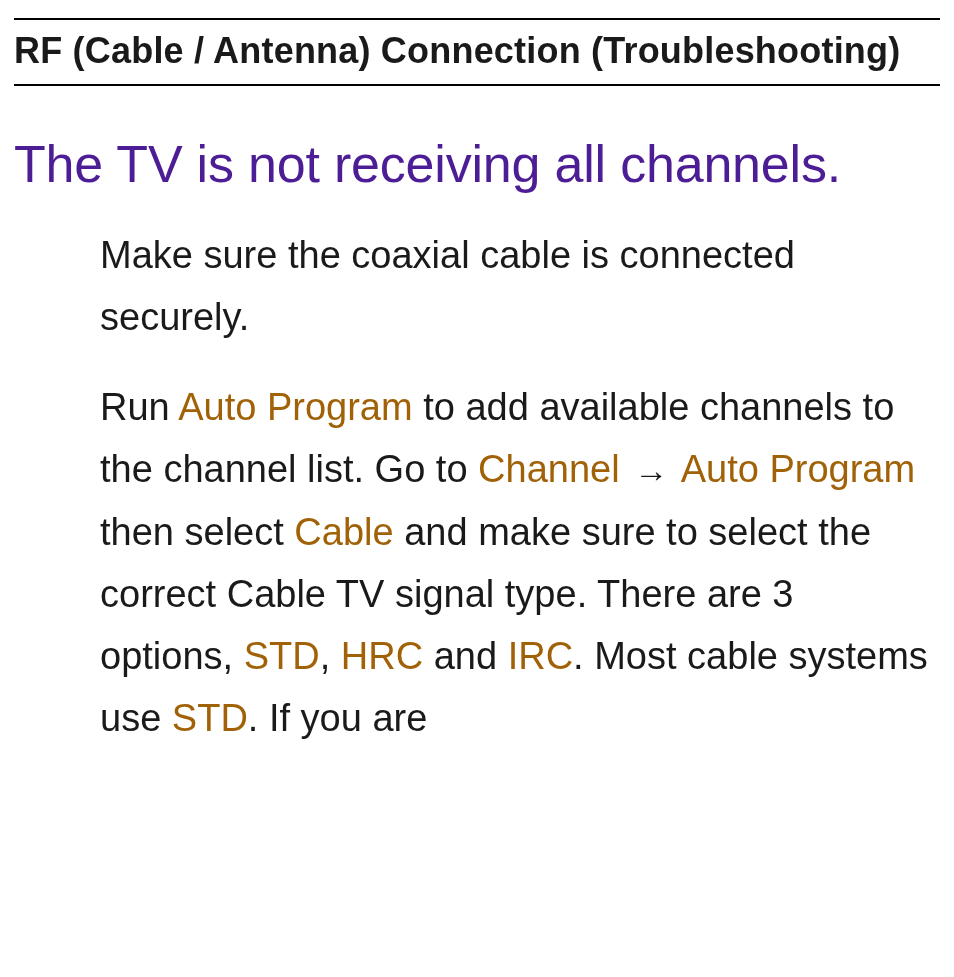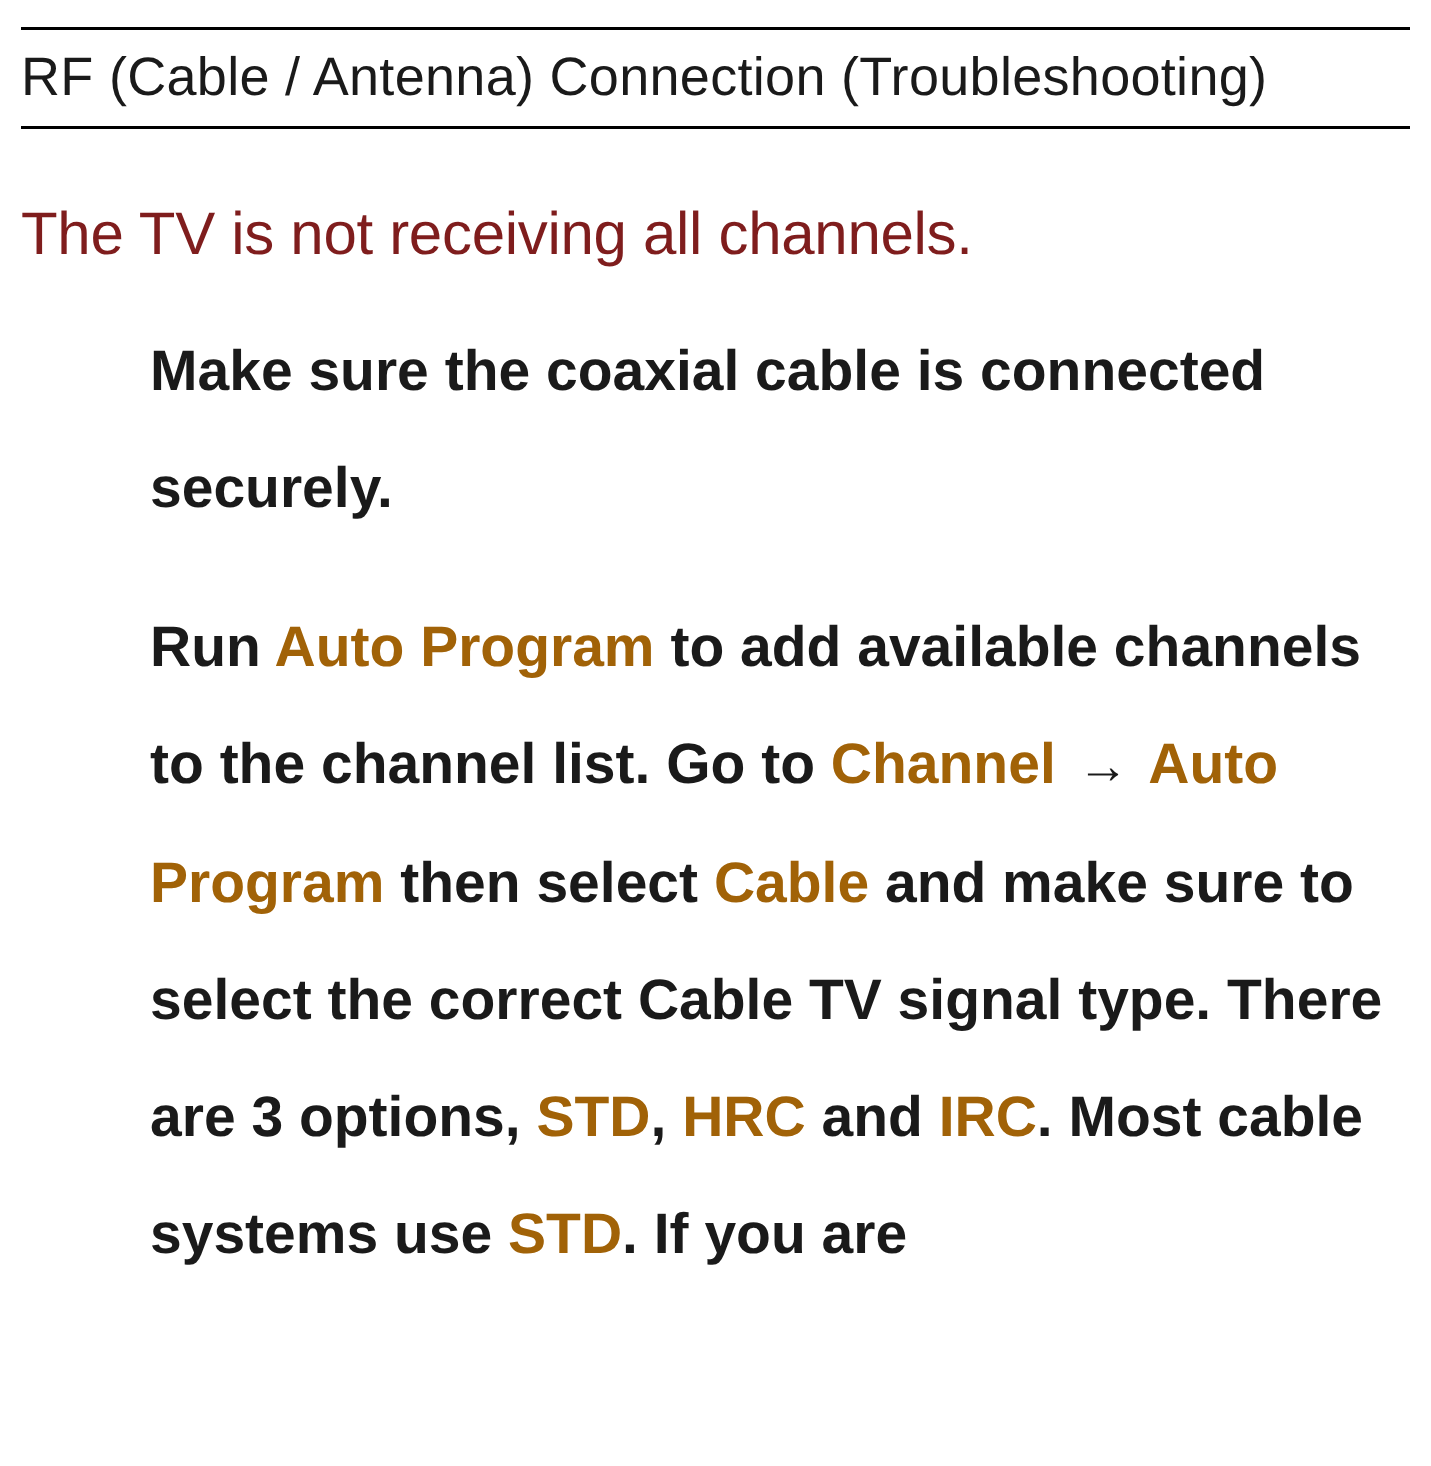--- a/index.html
+++ b/index.html
@@ -14,42 +14,42 @@
     width: 954px;
     box-sizing: border-box;
     padding: 0 14px 0 14px;
   }
   .rule-top {
     border-top: 2px solid #000;
     margin-top: 18px;
   }
   .section-title {
     font-size: 36px;
-    font-weight: 400;
+    font-weight: 700;
     letter-spacing: 0.2px;
     padding: 10px 0 12px 0;
     border-bottom: 2px solid #000;
     color: #1a1a1a;
   }
   .issue-title {
-    color: #7f1d1d;
-    font-size: 40px;
+    color: #4c1d95;
+    font-size: 52px;
     font-weight: 400;
     margin: 48px 0 30px 0;
     letter-spacing: -0.2px;
   }
   .body {
     padding-left: 86px;
     padding-right: 6px;
   }
   .body p {
     font-size: 38px;
-    line-height: 78px;
+    line-height: 62px;
     margin: 0 0 28px 0;
-    font-weight: 700;
+    font-weight: 400;
     color: #1a1a1a;
   }
   .link {
     color: #a16207;
   }
   .arrow {
     font-size: 34px;
     padding: 0 4px;
   }
 </style>

